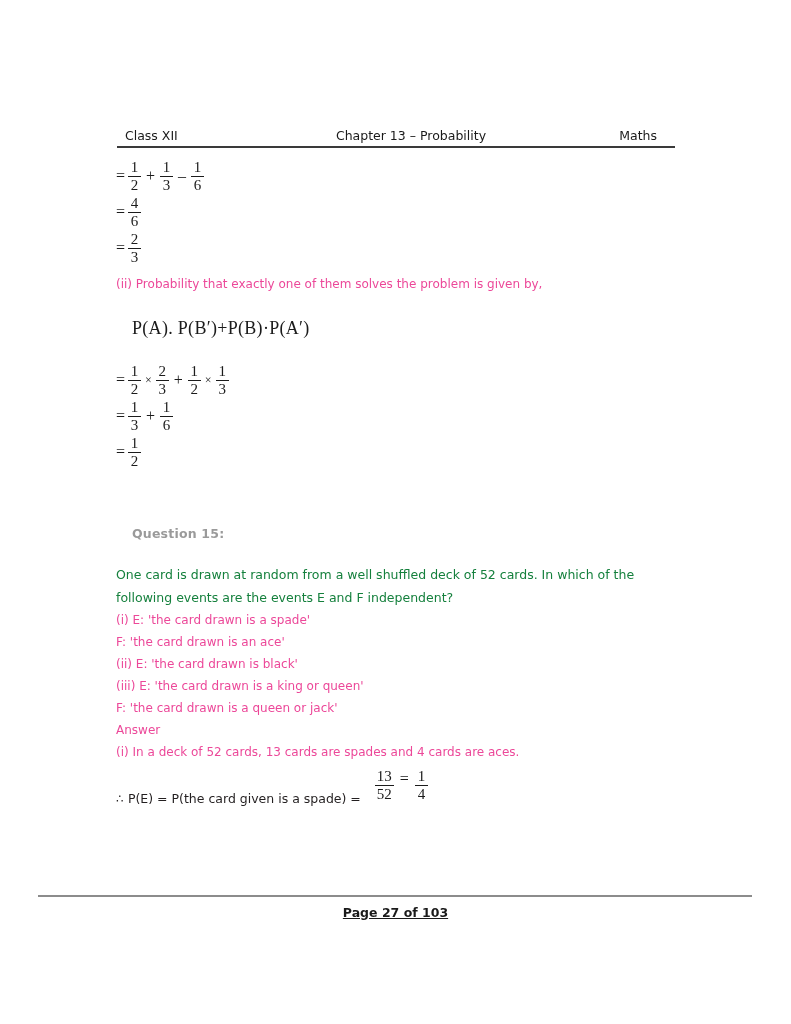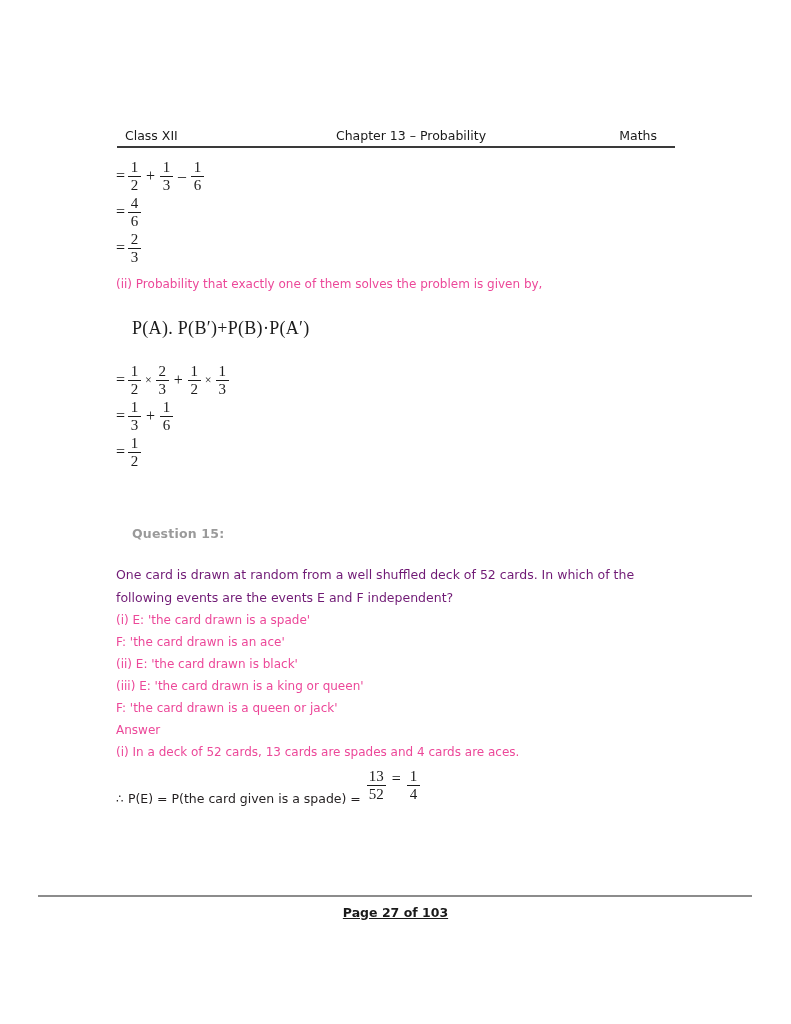--- a/index.html
+++ b/index.html
@@ -59,21 +59,21 @@
   .para {
     font-size: 12px;
     line-height: 22px;
     color: #ec4899;
     margin: 0;
   }
 
   .para-wrap {
     font-size: 12.5px;
     line-height: 22.5px;
-    color: #701a75;
+    color: #15803d;
     margin: 0;
     width: 520px;
   }
 
   .q-label {
     font-size: 12.5px;
     font-weight: bold;
     color: #9a9a9a;
     margin: 16px;
     letter-spacing: 0.2px;
@@ -147,21 +147,21 @@
   }
   .pe-line .pe-text { padding-bottom: 1px; }
   .pe-line .inline-math {
     display: inline-flex;
     align-items: flex-start;
     font-family: "Liberation Serif", "DejaVu Serif", serif;
     font-size: 17px;
     color: #1b1b1b;
     position: relative;
     top: -8px;
-    margin-left: 4px;
+    margin-left: 12px;
   }
   .pe-line .inline-math .eqs { padding: 0 4px; font-size: 16px; }
 
   
   .footer-rule {
     position: absolute;
     left: 38px;
     top: 895px;
     width: 714px;
     height: 2px;

